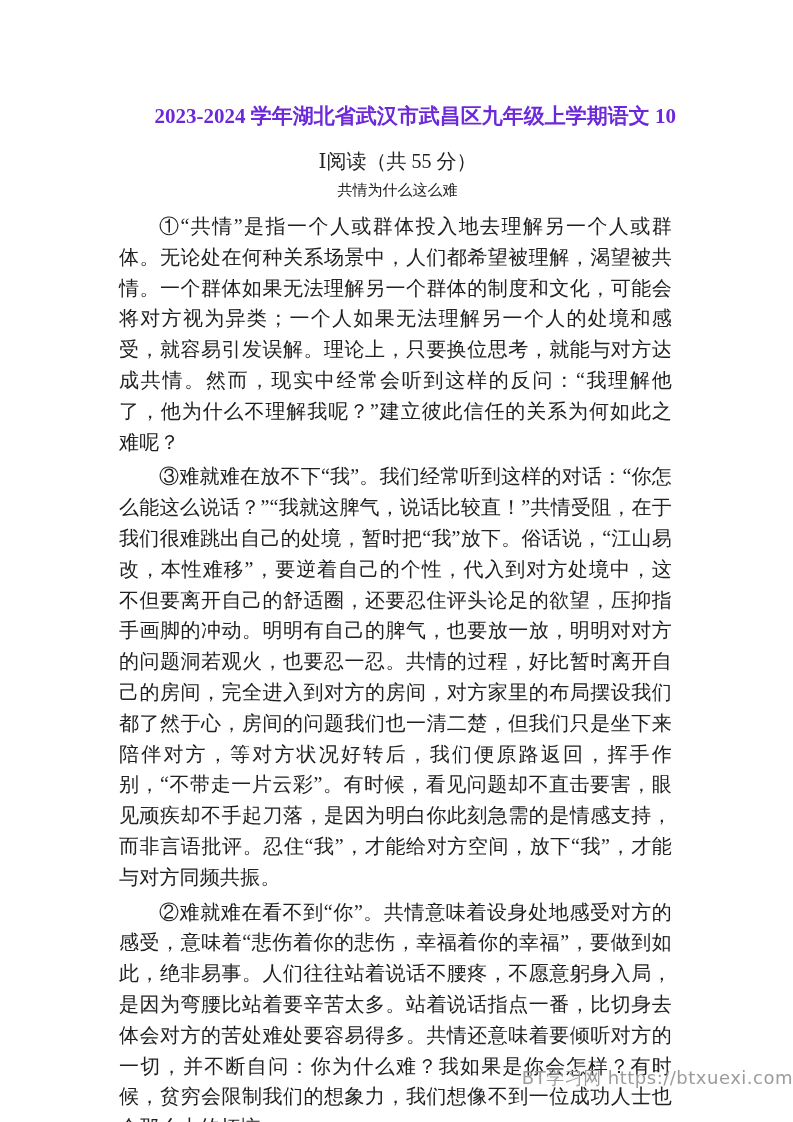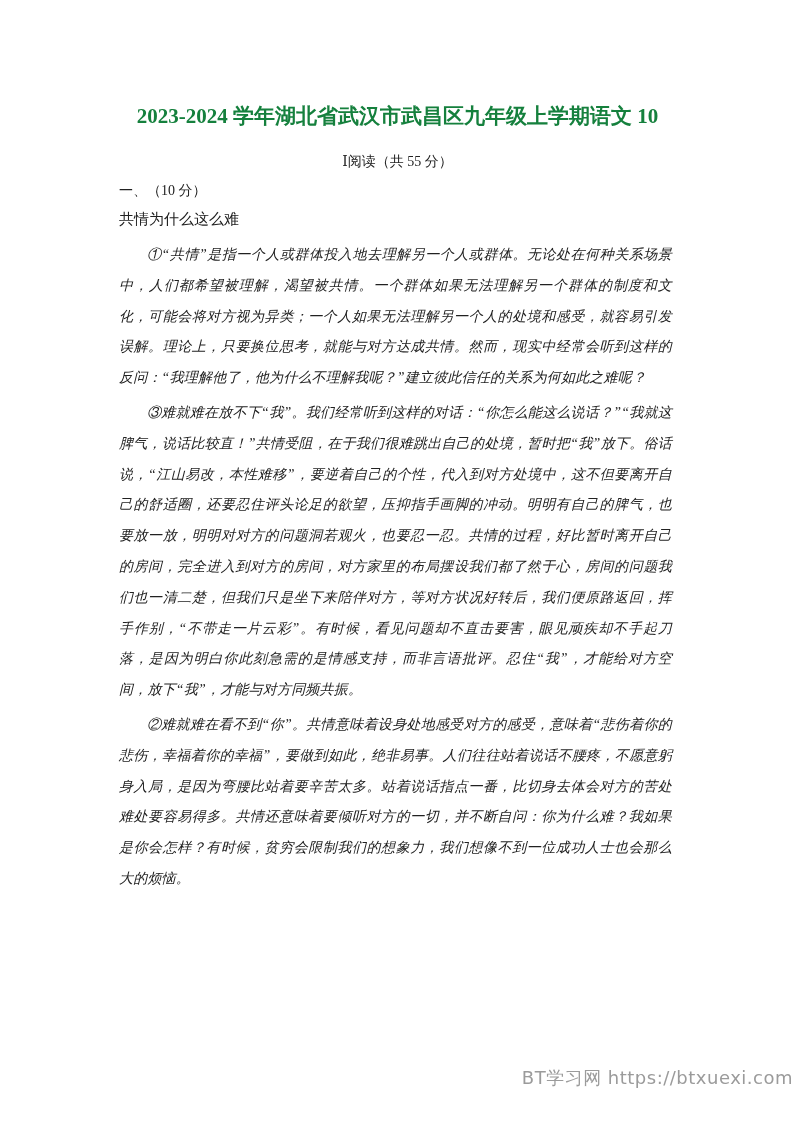--- a/index.html
+++ b/index.html
@@ -15,51 +15,50 @@
     background: #ffffff;
     box-sizing: border-box;
     padding: 97px 117px 0 119px;
     overflow: hidden;
     font-family: "Liberation Serif", "DejaVu Serif", serif;
     color: #212121;
   }
   .doc-title {
     font-size: 21px;
     font-weight: bold;
-    color: #15803d;
+    color: #6d28d9;
     line-height: 38px;
     margin: 0;
-    text-align: center;
+    text-align: right;
   }
   .intro-line {
-    font-size: 14px;
+    font-size: 20px;
     line-height: 29px;
     margin: 0;
     white-space: nowrap;
   }
   .section-heading {
     text-align: center;
     margin-top: 12px;
   }
   .part-label,
   .instruction {
     text-align: left;
   }
   .essay-title {
-    text-align: left;
+    text-align: center;
     font-size: 15px;
   }
   .body-para {
-    font-size: 14px;
+    font-size: 20px;
     line-height: 30.8px;
     text-align: justify;
     text-indent: 2em;
     margin: 4px 4px 0 0;
     letter-spacing: 0.2px;
-    font-style: italic;
   }
   .body-para:first-of-type {
     margin-top: 6px;
   }
   .watermark {
     position: absolute;
     top: 1066px;
     left: 0;
     right: 0;
     text-align: right;
@@ -74,21 +73,20 @@
 <body>
 
 <div class="page">
 
   <h1 class="doc-title">
     <div>2023-2024 学年湖北省武汉市武昌区九年级上学期语文 10</div>
   </h1>
 
   <div class="intro-line section-heading">Ⅰ阅读（共 55 分）</div>
 
-  <div class="intro-line part-label">一、（10 分）</div>
 
 
   <div class="intro-line essay-title">共情为什么这么难</div>
 
   <p class="body-para">①“共情”是指一个人或群体投入地去理解另一个人或群体。无论处在何种关系场景中，人们都希望被理解，渴望被共情。一个群体如果无法理解另一个群体的制度和文化，可能会将对方视为异类；一个人如果无法理解另一个人的处境和感受，就容易引发误解。理论上，只要换位思考，就能与对方达成共情。然而，现实中经常会听到这样的反问：“我理解他了，他为什么不理解我呢？”建立彼此信任的关系为何如此之难呢？</p>
 
   <p class="body-para">③难就难在放不下“我”。我们经常听到这样的对话：“你怎么能这么说话？”“我就这脾气，说话比较直！”共情受阻，在于我们很难跳出自己的处境，暂时把“我”放下。俗话说，“江山易改，本性难移”，要逆着自己的个性，代入到对方处境中，这不但要离开自己的舒适圈，还要忍住评头论足的欲望，压抑指手画脚的冲动。明明有自己的脾气，也要放一放，明明对对方的问题洞若观火，也要忍一忍。共情的过程，好比暂时离开自己的房间，完全进入到对方的房间，对方家里的布局摆设我们都了然于心，房间的问题我们也一清二楚，但我们只是坐下来陪伴对方，等对方状况好转后，我们便原路返回，挥手作别，“不带走一片云彩”。有时候，看见问题却不直击要害，眼见顽疾却不手起刀落，是因为明白你此刻急需的是情感支持，而非言语批评。忍住“我”，才能给对方空间，放下“我”，才能与对方同频共振。</p>
 
   <p class="body-para">②难就难在看不到“你”。共情意味着设身处地感受对方的感受，意味着“悲伤着你的悲伤，幸福着你的幸福”，要做到如此，绝非易事。人们往往站着说话不腰疼，不愿意躬身入局，是因为弯腰比站着要辛苦太多。站着说话指点一番，比切身去体会对方的苦处难处要容易得多。共情还意味着要倾听对方的一切，并不断自问：你为什么难？我如果是你会怎样？有时候，贫穷会限制我们的想象力，我们想像不到一位成功人士也会那么大的烦恼。</p>
 

